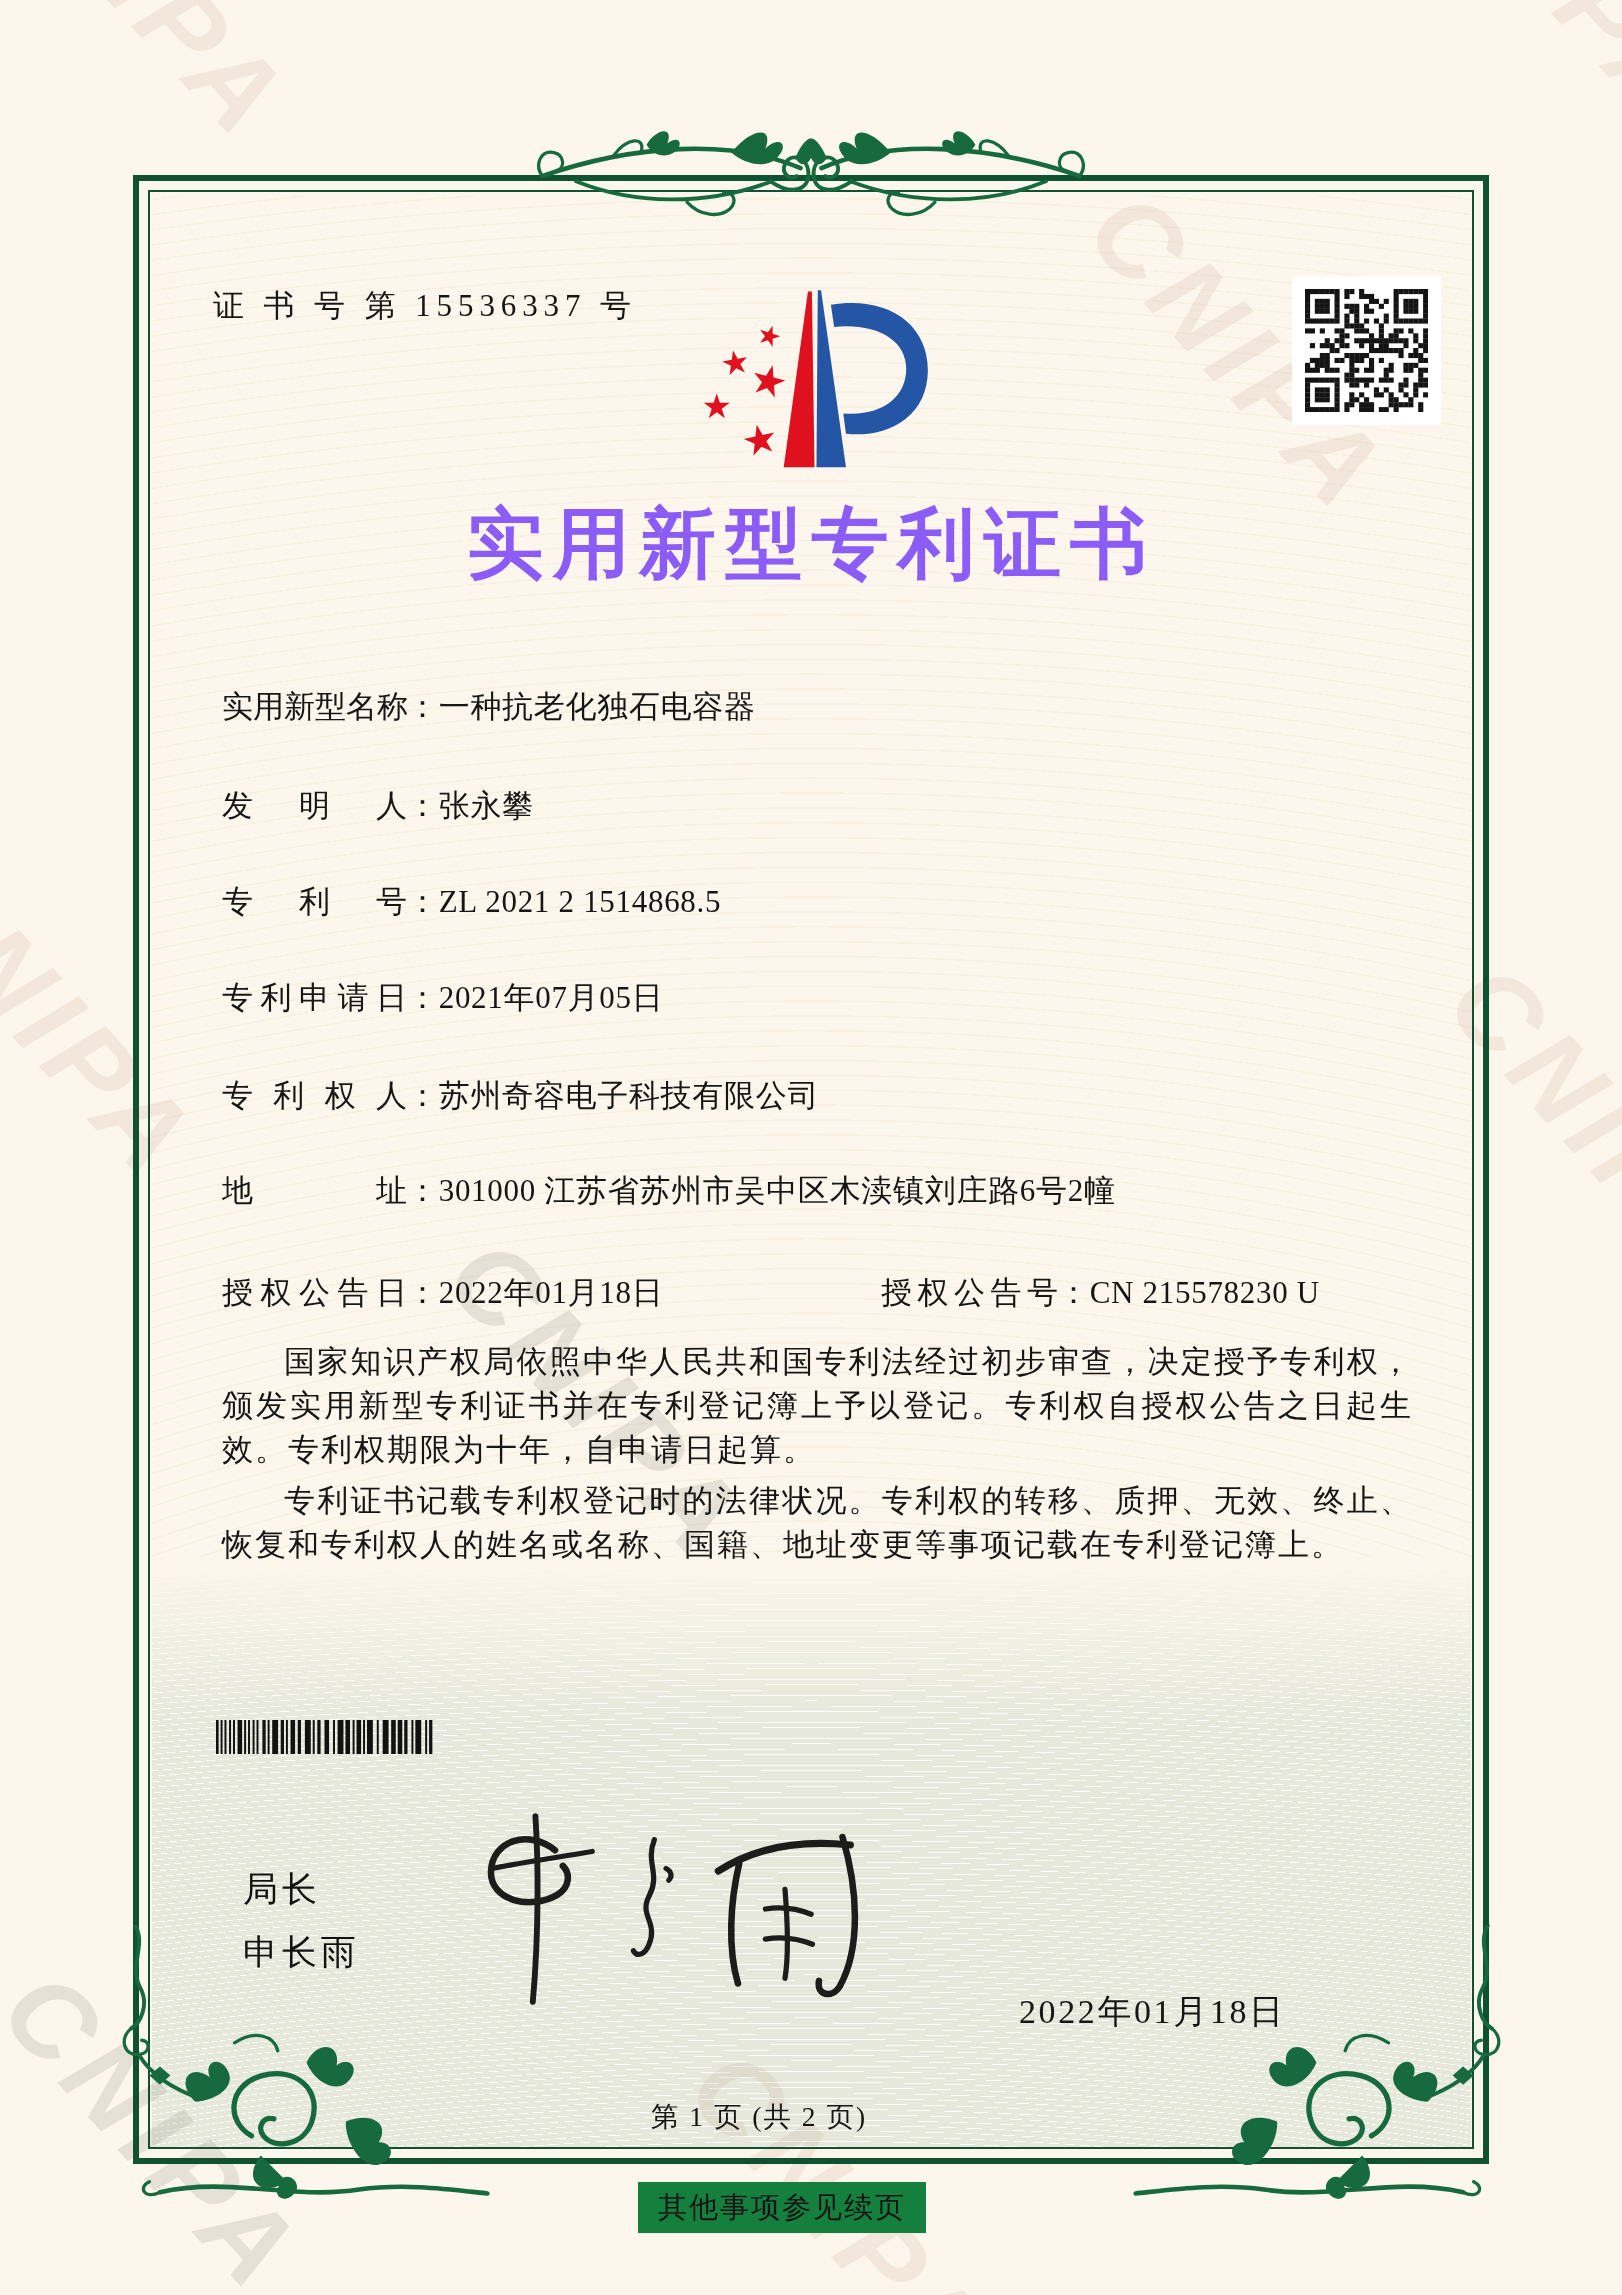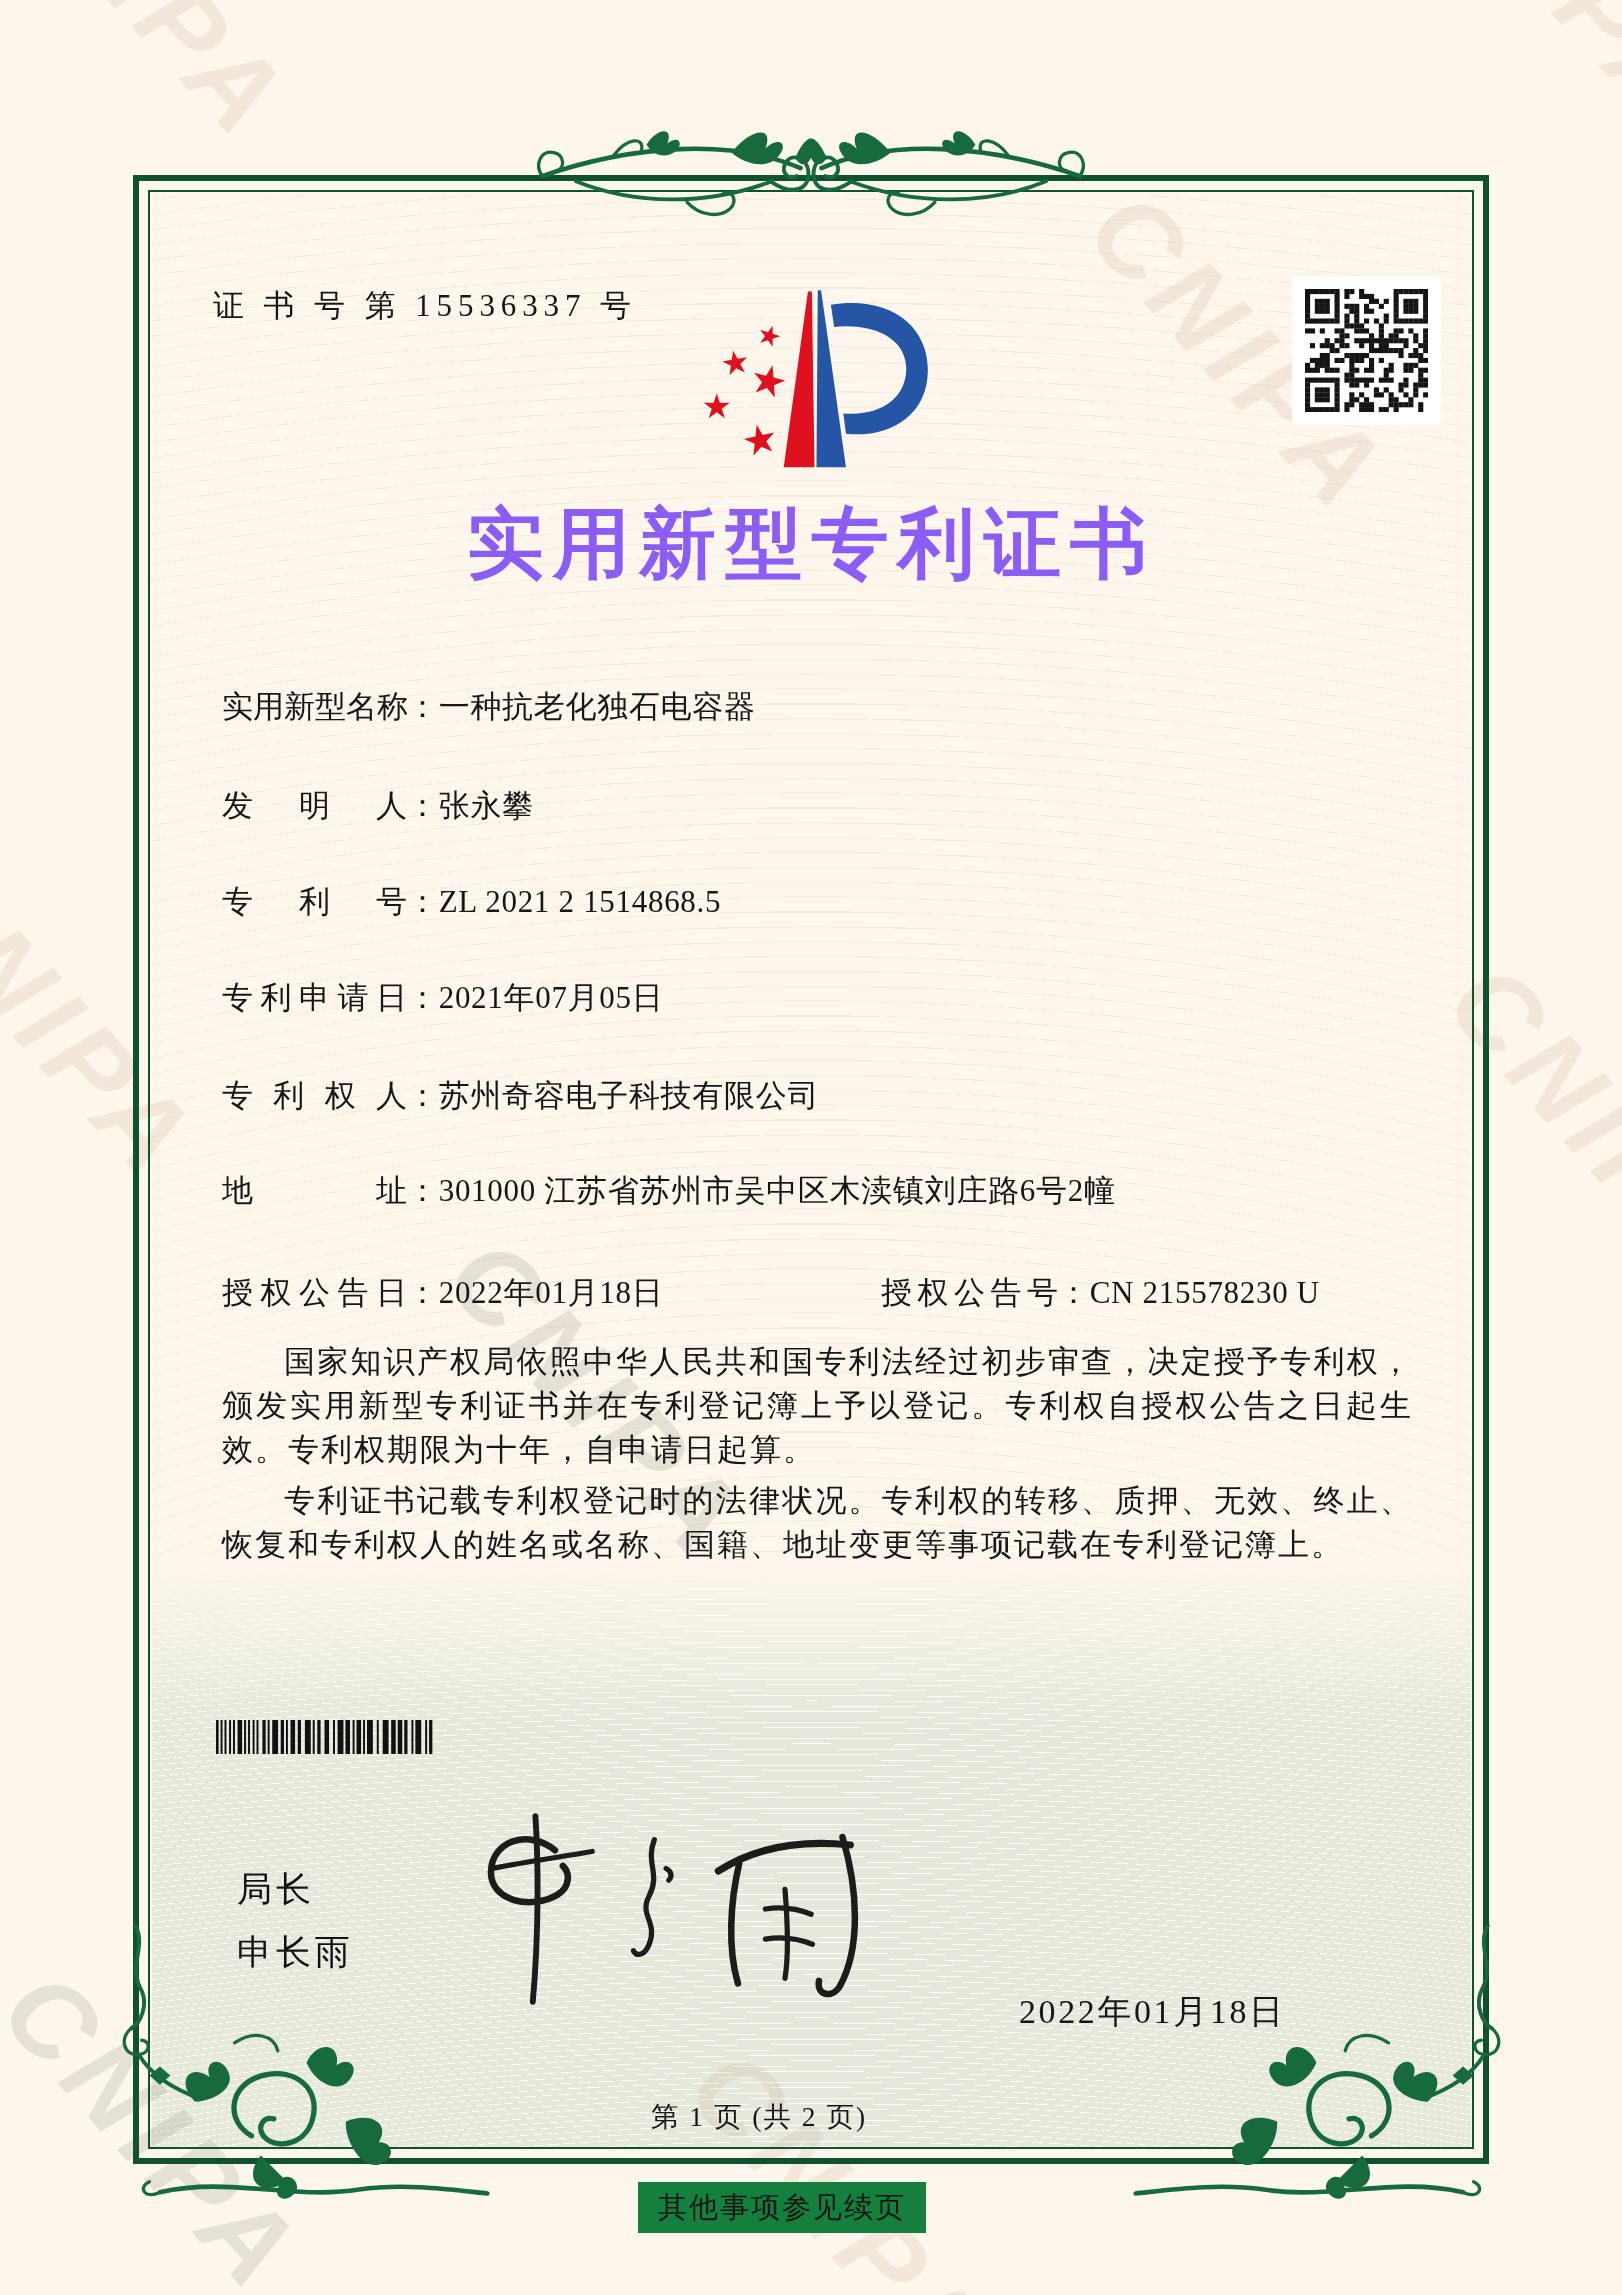--- a/index.html
+++ b/index.html
@@ -73,21 +73,21 @@
   
   .paragraphs{
     position:absolute;left:222px;top:1340px;width:1191px;z-index:5;
     font-size:31px;line-height:44px;text-align:justify;letter-spacing:2px;
   }
   .paragraphs p{margin:0;text-indent:2em;}
   .paragraphs p + p{margin-top:6.5px;}
   
   .barcode{position:absolute;left:216px;top:1720px;width:217px;height:34px;z-index:5;}
   .signer-title,.signer-name{
-    position:absolute;left:237px;z-index:5;
+    position:absolute;left:243px;z-index:5;
     font-family:"Liberation Sans","DejaVu Sans",sans-serif;
     font-size:35px;letter-spacing:3.9px;color:#111;
   }
   .signer-title{top:1866px;}
   .signer-name{top:1929px;}
   .signature{position:absolute;left:458px;top:1811px;width:458px;height:196px;z-index:5;}
   .issue-date{position:absolute;left:1019px;top:1989px;font-size:34px;letter-spacing:2.6px;z-index:5;}
   .page-num{position:absolute;left:0;top:2099px;width:1518px;text-align:center;font-size:27.5px;letter-spacing:2px;z-index:5;}
   .footer-band{
     position:absolute;left:638px;top:2182px;width:288px;height:51px;z-index:5;

